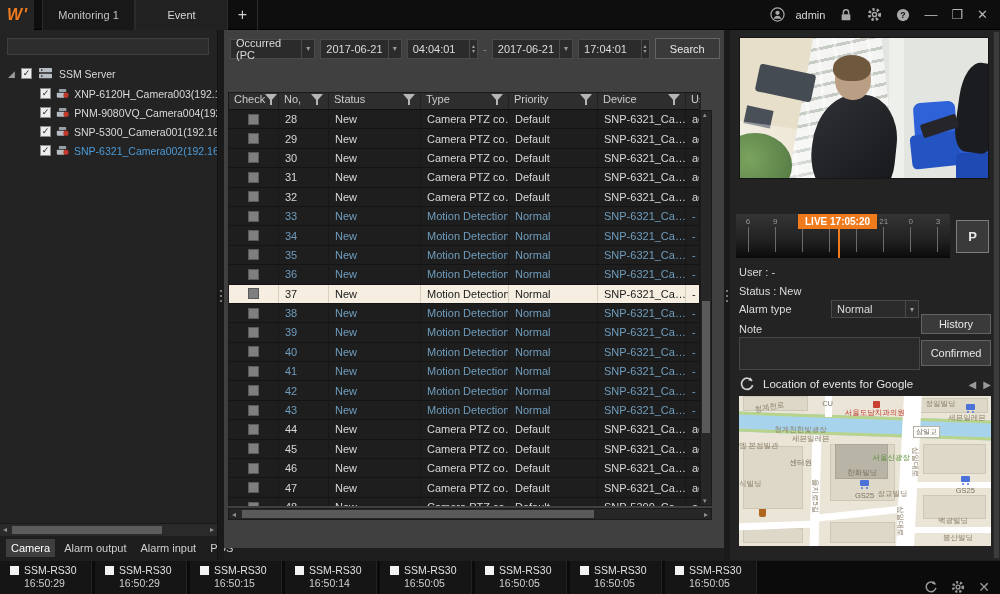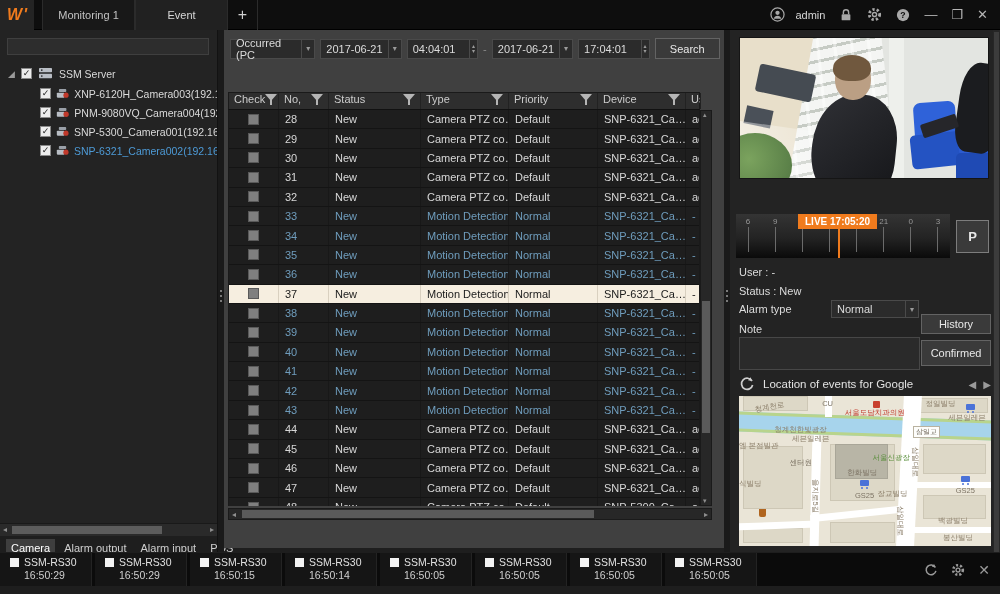--- a/index.html
+++ b/index.html
@@ -131,21 +131,21 @@
   .m-stream{left:-3%;top:13%;width:106%;height:13%;background:#a7d4ec;border-top:3px solid #b8d48c;border-bottom:3px solid #b8d48c;transform:rotate(2deg)}
   .mlabel{position:absolute;font-size:7.5px;color:#8a7d68;white-space:nowrap;transform-origin:left top}
   .mlabel.chip{background:#fdfdfb;border:1px solid #b9b2a0;padding:0 2px;color:#6b6355;font-size:7px}
   .micon{position:absolute}
   .micon-cart{width:9px;height:6px;background:#4a72d8;border-radius:1px}
   .micon-cart::after{content:"";position:absolute;left:1px;top:7px;width:2px;height:2px;border-radius:50%;background:#4a72d8;box-shadow:5px 0 0 #4a72d8}
   .micon-cup{width:7px;height:8px;background:#b0651f;border-radius:0 0 2px 2px}
   .micon-sq{width:7px;height:7px;background:#c8402f;border-radius:1px}
 
   
-  .ticker{position:absolute;left:0;bottom:8px;width:100%;height:34px;background:#0b0b0b;display:flex;align-items:center;border-top:1px solid #1e1e1e}
+  .ticker{position:absolute;left:0;bottom:0;width:100%;height:34px;background:#0b0b0b;display:flex;align-items:flex-end;border-top:1px solid #1e1e1e}
   #ticker-items{display:flex;height:100%}
   .tile{width:92px;margin-right:3px;background:#151515;border-right:1px solid #232323;padding:3px 0 0 10px;font-size:10.5px;color:#e0e0e0}
   .tile-top{display:flex;align-items:center;gap:5px}
   .tile-sq{width:9px;height:9px;background:#f2f2f2}
   .tile-time{margin-left:14px;color:#cfcfcf;margin-top:1px}
   .ticker-right{margin-left:auto;display:flex;align-items:center;gap:13px;padding-right:10px;color:#9a9a9a}
   .close-x{font-size:14px;line-height:14px}
 </style>
 </head>
 <body>

